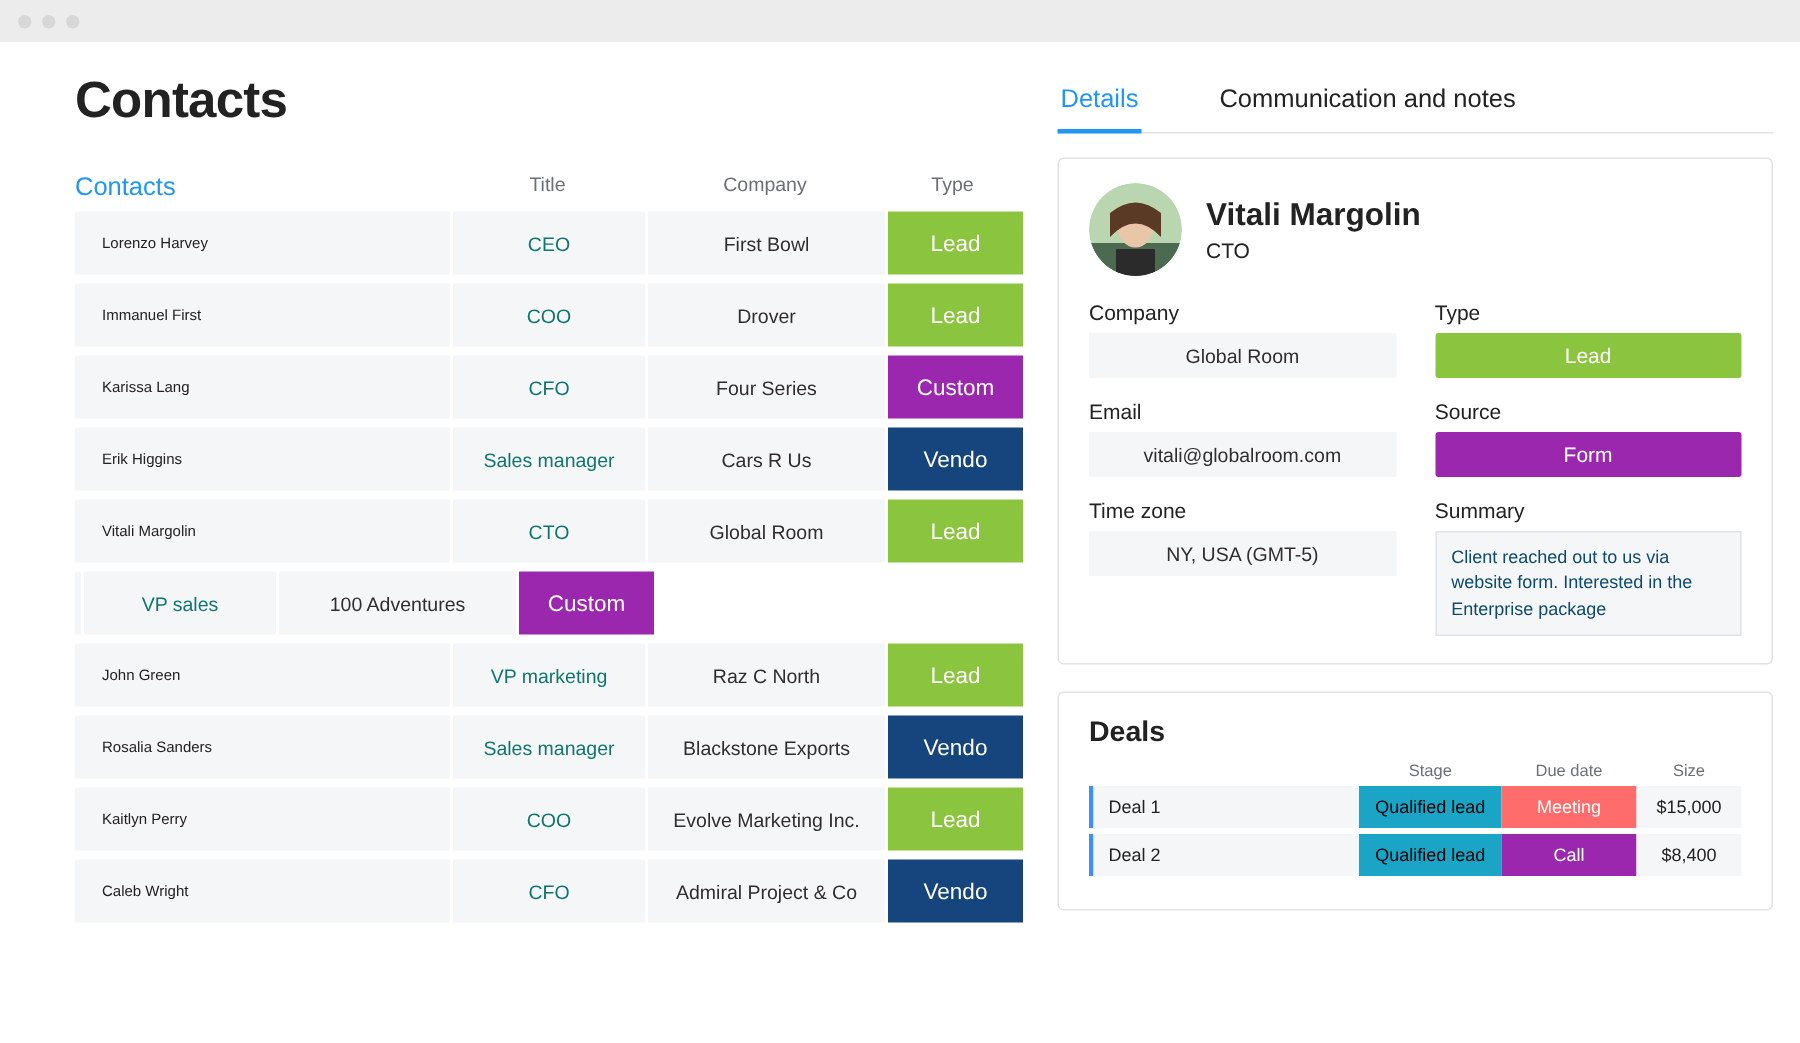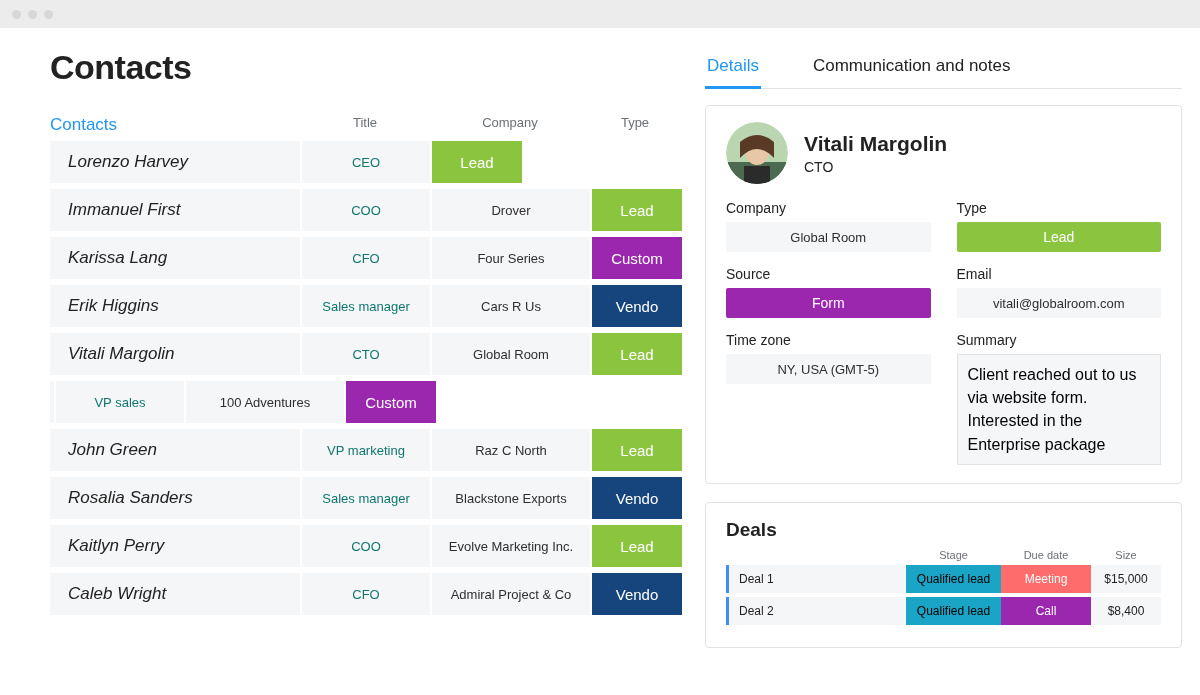--- a/index.html
+++ b/index.html
@@ -30,21 +30,21 @@
   .table}{}
   .thead{display:flex;font-size:13px;color:var(--muted);margin-bottom:6px;}
   .thead div{text-align:center;}
   .col-name{flex:0 0 250px;font-size:17px;color:var(--blue);font-weight:400;text-align:left!important;}
   .col-title{flex:0 0 130px;}
   .col-company{flex:0 0 160px;}
   .col-type{flex:0 0 90px;}
   .rows .row{display:flex;align-items:stretch;height:42px;margin:0 0 6px 0;}
   .row > div{display:flex;align-items:center;justify-content:center;background:var(--row);font-size:14px;}
   .stripe{flex:0 0 4px;background:var(--accent-stripe);}
-  .row .c-name{flex:0 0 246px;justify-content:flex-start;padding-left:14px;font-size:17px;font-style:italic;}
+  .row .c-name{flex:0 0 246px;justify-content:flex-start;padding-left:14px;font-size:10px;}
   .row .c-title{flex:0 0 128px;margin-left:2px;font-size:13px;color:#0f766e;}
   .row .c-company{flex:0 0 158px;margin-left:2px;font-size:13px;color:#2e2e2e;}
   .row .c-type{flex:0 0 90px;margin-left:2px;color:#fff;font-size:15px;justify-content:center;overflow:hidden;}
   .t-lead{background:var(--green)!important;}
   .t-customer{background:var(--purple)!important;}
   .t-vendor{background:var(--navy)!important;}
 
   .right{flex:1;padding:24px 22px 0 22px;border-left:1px solid #fff;}
   .tabs{display:flex;gap:50px;font-size:17px;border-bottom:1px solid var(--card-border);margin-bottom:16px;}
   .tab{padding:4px 2px 10px 2px;color:var(--text);cursor:pointer;}
@@ -56,21 +56,21 @@
   .avatar svg{display:block;}
   .person-name{font-size:21px;font-weight:700;line-height:1.2;}
   .person-role{font-size:14px;color:var(--text);margin-top:2px;}
 
   .grid{display:grid;grid-template-columns:1fr 1fr;column-gap:26px;row-gap:14px;}
   .field-label{font-size:14px;color:#222;margin-bottom:6px;}
   .field-value{background:var(--row);height:30px;display:flex;align-items:center;justify-content:center;font-size:13px;color:#2e2e2e;padding:0 10px;text-align:center;}
   .chip{height:30px;display:flex;align-items:center;justify-content:center;color:#fff;font-size:14px;border-radius:2px;}
   .chip-green{background:var(--green);}
   .chip-purple{background:var(--purple);}
-  .summary-box{background:var(--row);border:1px solid var(--card-border);padding:8px 10px;font-size:16px;color:#000000;line-height:1.45;}
+  .summary-box{background:var(--row);border:1px solid var(--card-border);padding:8px 10px;font-size:12px;color:#0c4a6e;line-height:1.45;}
 
   .deals-title{font-size:19px;font-weight:700;margin-bottom:8px;}
   .deals-head{display:flex;font-size:11px;color:var(--muted);margin-bottom:4px;}
   .deals-head div{text-align:center;}
   .dh-name{flex:0 0 180px;}
   .dh-stage{flex:0 0 95px;}
   .dh-due{flex:0 0 90px;}
   .dh-size{flex:0 0 70px;}
   .deal-row{display:flex;height:28px;margin-bottom:4px;align-items:stretch;}
   .deal-row > div{display:flex;align-items:center;justify-content:center;font-size:12px;}
@@ -101,20 +101,21 @@
       <div class="col-title">Title</div>
       <div class="col-company">Company</div>
       <div class="col-type">Type</div>
     </div>
 
     <div class="rows" id="contact-rows">
         <div class="row">
           <div class="stripe"></div>
           <div class="c-name">Lorenzo Harvey</div>
           <div class="c-title">CEO</div>
+          <div class="c-company">First Bowl</div>
           <div class="c-type t-lead">Lead</div>
         </div>
         <div class="row">
           <div class="stripe"></div>
           <div class="c-name">Immanuel First</div>
           <div class="c-title">COO</div>
           <div class="c-company">Drover</div>
           <div class="c-type t-lead">Lead</div>
         </div>
         <div class="row">
@@ -208,26 +209,26 @@
       <div class="grid">
         <div>
           <div class="field-label">Company</div>
           <div class="field-value">Global Room</div>
         </div>
         <div>
           <div class="field-label">Type</div>
           <div class="chip chip-green">Lead</div>
         </div>
         <div>
+          <div class="field-label">Email</div>
+          <div class="field-value">vitali@globalroom.com</div>
+        </div>
+        <div>
           <div class="field-label">Source</div>
           <div class="chip chip-purple">Form</div>
-        </div>
-        <div>
-          <div class="field-label">Email</div>
-          <div class="field-value">vitali@globalroom.com</div>
         </div>
         <div>
           <div class="field-label">Time zone</div>
           <div class="field-value">NY, USA (GMT-5)</div>
         </div>
         <div>
           <div class="field-label">Summary</div>
           <div class="summary-box">Client reached out to us via website form. Interested in the Enterprise package</div>
         </div>
       </div>

